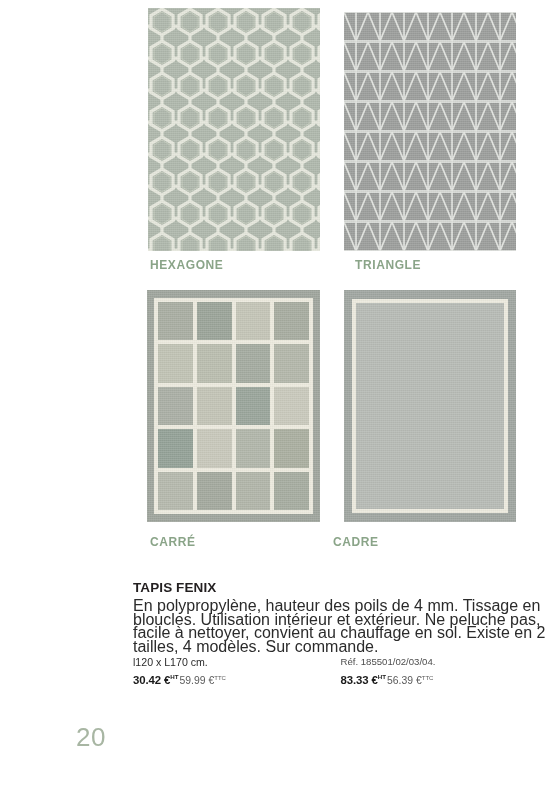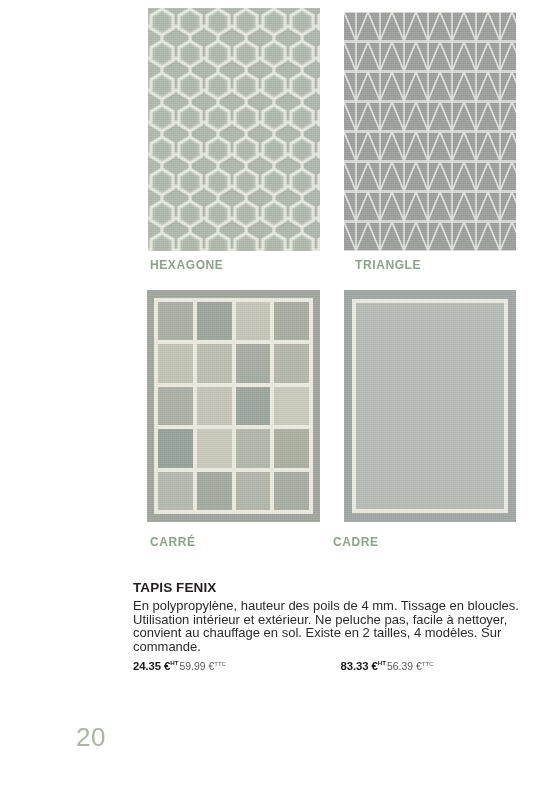--- a/index.html
+++ b/index.html
@@ -129,21 +129,21 @@
     width: 415px;
   }
   .prod-title {
     font-size: 13.5px;
     font-weight: bold;
     letter-spacing: .1px;
     margin: 0 0 4px 0;
     color: #231f20;
   }
   .prod-desc {
-    font-size: 13px;
+    font-size: 16px;
     line-height: 13.6px;
     margin: 0;
     color: #2b2b2b;
   }
   .variants {
     display: flex;
     margin-top: 2px;
   }
   .variant {
     width: 208px;
@@ -272,26 +272,28 @@
   <span class="grain"></span>
 </div>
 <div class="caption cap-cadre">CADRE</div>
 
 <div class="textblock">
   <div class="prod-title">TAPIS FENIX</div>
   <p class="prod-desc">En polypropylène, hauteur des poils de 4 mm. Tissage en bloucles. Utilisation intérieur et extérieur. Ne peluche pas, facile à nettoyer, convient au chauffage en sol. Existe en 2 tailles, 4 modèles. Sur commande.</p>
 
   <div class="variants">
     <div class="variant">
+      <div class="v-size">l120 x L170 cm.</div>
       <div class="v-price">
-        <span class="p-ht"><span>24.35 €</span><sup>HT</sup></span><span class="p-ttc"><span>59.99 €</span><sup>TTC</sup></span>
+        <span class="p-ht"><span>30.42 €</span><sup>HT</sup></span><span class="p-ttc"><span>59.99 €</span><sup>TTC</sup></span>
       </div>
     </div>
 
     <div class="variant">
+      <div class="v-ref">Réf. 185501/02/03/04.</div>
       <div class="v-price">
         <span class="p-ht"><span>83.33 €</span><sup>HT</sup></span><span class="p-ttc"><span>56.39 €</span><sup>TTC</sup></span>
       </div>
     </div>
   </div>
 </div>
 
 <div class="folio">20</div>
 
 </body></html>

